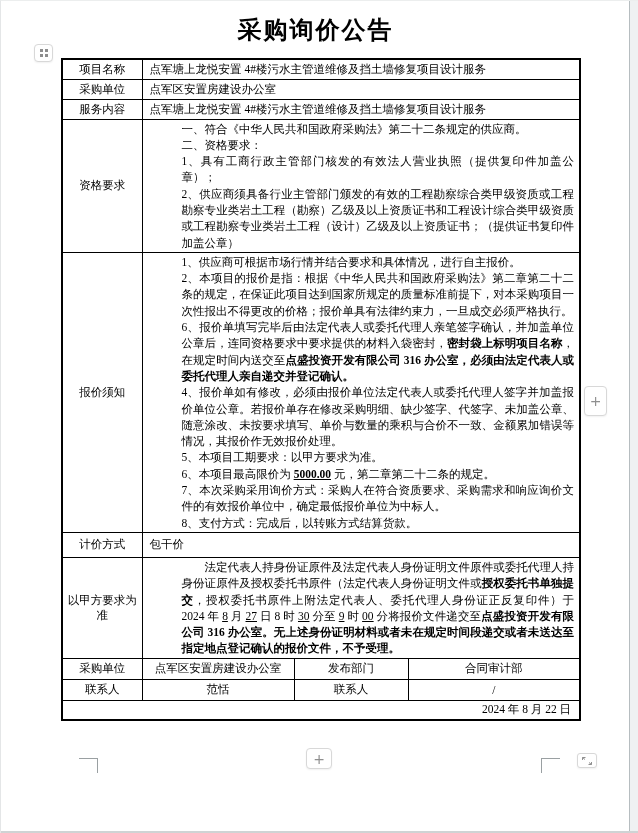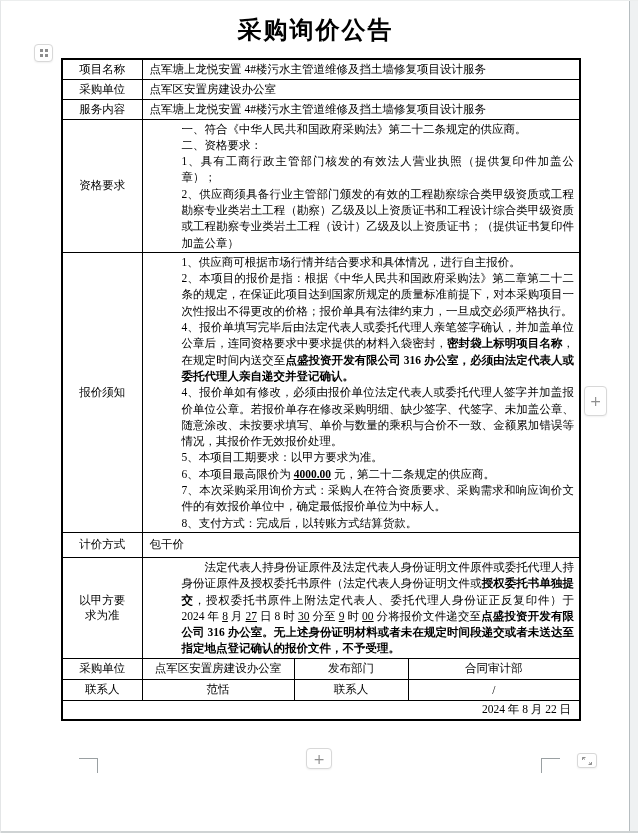--- a/index.html
+++ b/index.html
@@ -25,21 +25,21 @@
     position:absolute; top:13px; left:0; width:629px;
     text-align:center; font-size:24px; font-weight:bold; letter-spacing:2px;
   }
   table.notice {
     position:absolute; top:57px; left:60px; width:518px;
     border-collapse:collapse; table-layout:fixed;
     border:2px solid #000;
     font-size:11.5px;
   }
   td { border:1px solid #000; vertical-align:middle; }
-  td.lbl { text-align:center; padding:1px 16px; line-height:15px; }
+  td.lbl { text-align:center; padding:1px 4px; line-height:15px; }
   td.val { padding:1px 5px 1px 7px; }
   tr.r-info  { height:20px; }
   tr.r-qual  { height:99px; }
   tr.r-notes { height:261px; }
   tr.r-price { height:25px; }
   tr.r-ann   { height:50px; }
   tr.r-sub   { height:100px; }
   tr.r-con   { height:21px; }
   tr.r-date  { height:20px; }
   .para { line-height:16.3px; text-align:justify;margin-left:32px; }
@@ -107,24 +107,24 @@
         <div class="para">1、具有工商行政主管部门核发的有效法人营业执照（提供复印件加盖公章）；</div>
         <div class="para">2、供应商须具备行业主管部门颁发的有效的工程勘察综合类甲级资质或工程勘察专业类岩土工程（勘察）乙级及以上资质证书和工程设计综合类甲级资质或工程勘察专业类岩土工程（设计）乙级及以上资质证书；（提供证书复印件加盖公章）</div>
       </td>
     </tr>
 
     <tr class="r-notes">
       <td class="lbl">报价须知</td>
       <td class="val" colspan="3">
         <div class="para"><span>1、供应商可根据市场行情并结合要求和具体情况，进行自主报价。</span></div>
         <div class="para"><span>2、本项目的报价是指：根据《中华人民共和国政府采购法》第二章第二十二条的规定，在保证此项目达到国家所规定的质量标准前提下，对本采购项目一次性报出不得更改的价格；报价单具有法律约束力，一旦成交必须严格执行。</span></div>
-        <div class="para"><span>4、报价单填写完毕后由法定代表人或委托代理人亲笔签字确认，并加盖单位公章后，连同资格要求中要求提供的材料入袋密封，</span><span style="font-weight: bold;">密封袋上标明项目名称</span><span>，在规定时间内送交至</span><span style="font-weight: bold;">点盛投资开发有限公司 316 办公室，必须由法定代表人或委托代理人亲自递交并登记确认。</span></div>
+        <div class="para"><span>6、报价单填写完毕后由法定代表人或委托代理人亲笔签字确认，并加盖单位公章后，连同资格要求中要求提供的材料入袋密封，</span><span style="font-weight: bold;">密封袋上标明项目名称</span><span>，在规定时间内送交至</span><span style="font-weight: bold;">点盛投资开发有限公司 316 办公室，必须由法定代表人或委托代理人亲自递交并登记确认。</span></div>
         <div class="para"><span>4、报价单如有修改，必须由报价单位法定代表人或委托代理人签字并加盖报价单位公章。若报价单存在修改采购明细、缺少签字、代签字、未加盖公章、随意涂改、未按要求填写、单价与数量的乘积与合价不一致、金额累加错误等情况，其报价作无效报价处理。</span></div>
         <div class="para"><span>5、本项目工期要求：以甲方要求为准。</span></div>
-        <div class="para"><span>6、本项目最高限价为 </span><span style="font-weight: bold; text-decoration: underline;">4000.00</span><span> 元，第二十二条规定的供应商。</span></div>
+        <div class="para"><span>6、本项目最高限价为 </span><span style="font-weight: bold; text-decoration: underline;">5000.00</span><span> 元，第二章第二十二条的规定。</span></div>
         <div class="para"><span>7、本次采购采用询价方式：采购人在符合资质要求、采购需求和响应询价文件的有效报价单位中，确定最低报价单位为中标人。</span></div>
         <div class="para"><span>8、支付方式：完成后，以转账方式结算货款。</span></div>
       </td>
     </tr>
 
     <tr class="r-price">
       <td class="lbl">计价方式</td>
       <td class="val" colspan="3">包干价</td>
     </tr>
 

